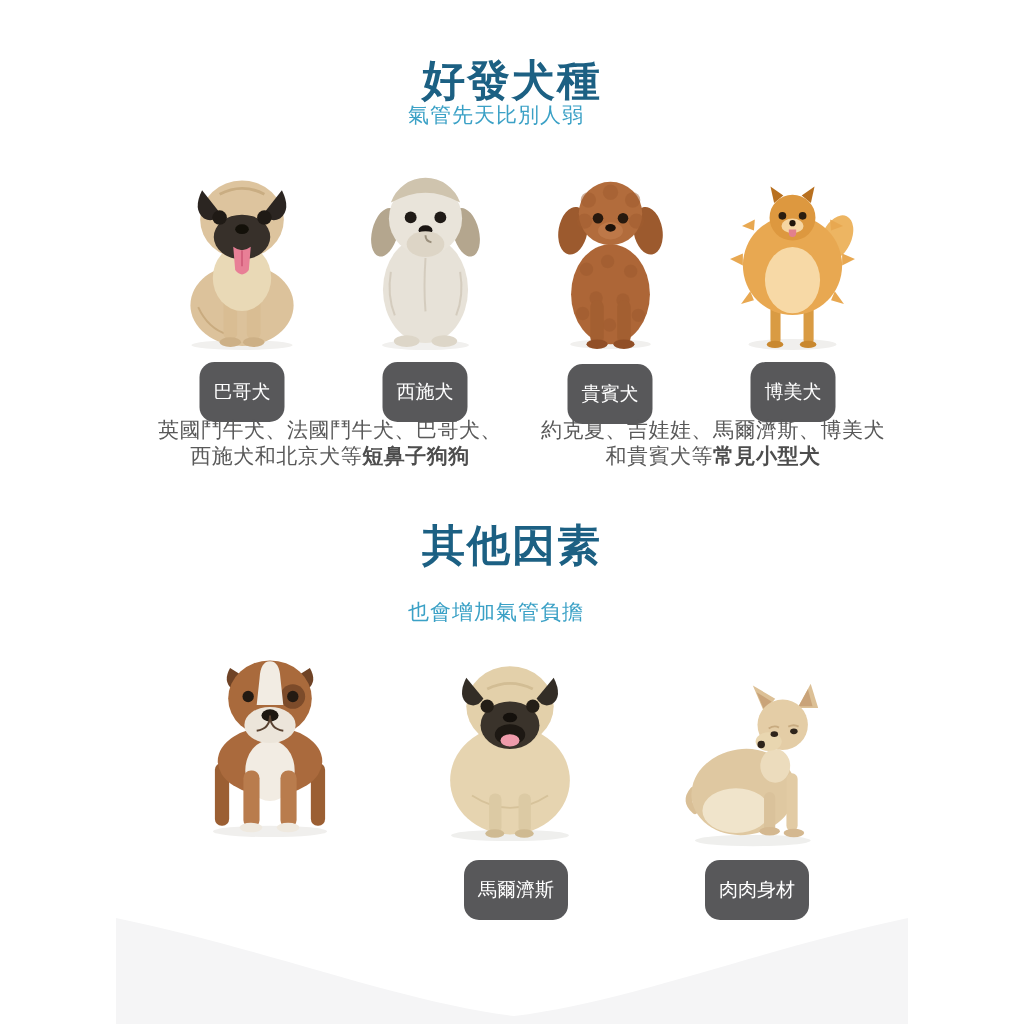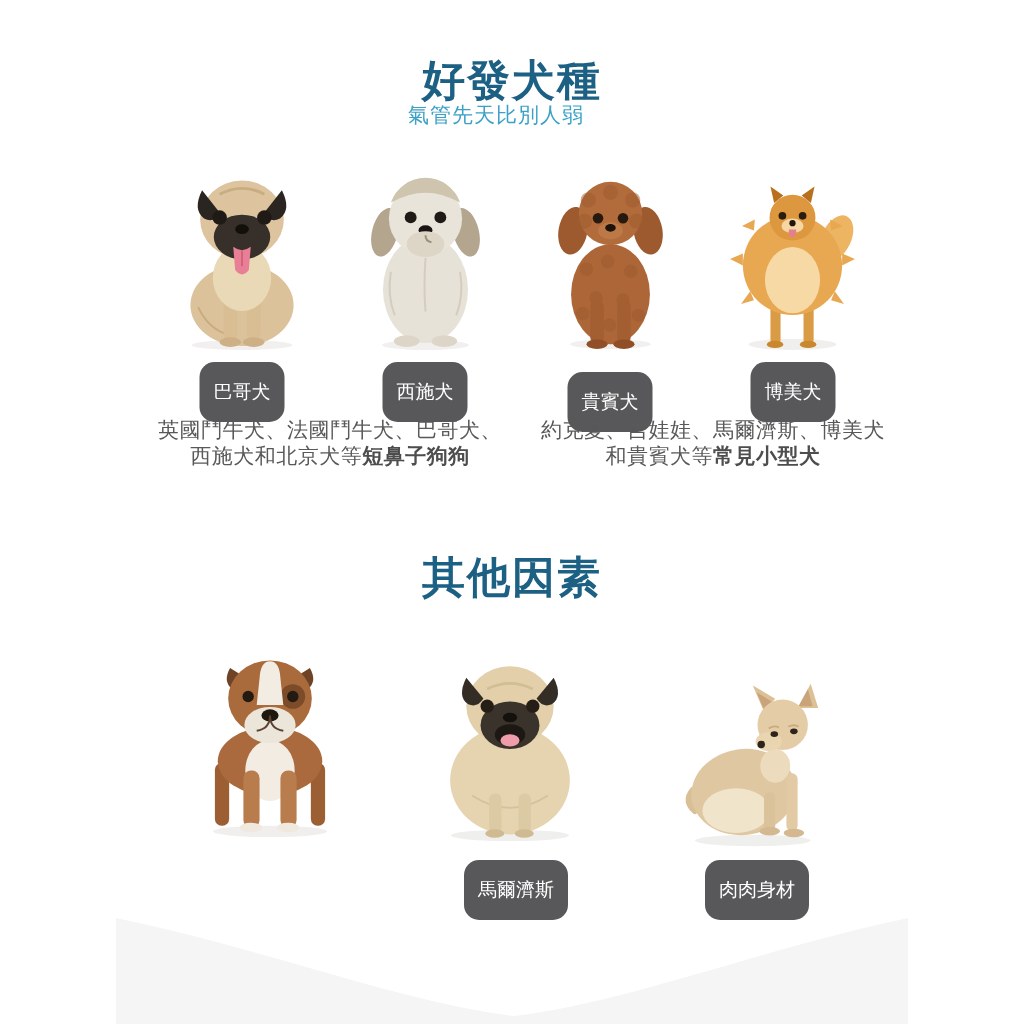--- a/index.html
+++ b/index.html
@@ -153,33 +153,34 @@
     <circle cx="80" cy="44" r="25" fill="#dd983f"></circle>
     <ellipse cx="80" cy="53" rx="12" ry="8" fill="#f6d6a2"></ellipse>
     <circle cx="69" cy="42" r="4.2" fill="#2a1d10"></circle>
     <circle cx="91" cy="42" r="4.2" fill="#2a1d10"></circle>
     <circle cx="80" cy="50" r="3.4" fill="#201509"></circle>
     <path d="M76,57 h8 v4 a4,4 0 0 1 -8,0 z" fill="#e2808d"></path>
   </svg>
 
   <div class="badge" style="left:242px;top:362px">巴哥犬</div>
   <div class="badge" style="left:425px;top:362px">西施犬</div>
-  <div class="badge" style="left:610px;top:372px">貴賓犬</div>
+  <div class="badge" style="left:610px;top:364px">貴賓犬</div>
   <div class="badge" style="left:793px;top:362px">博美犬</div>
 
   <div class="note" style="left:527px;top:417px;width:372px">
     <span>約克夏、吉娃娃、馬爾濟斯、博美犬</span><br>
     <span>和貴賓犬等</span><b>常見小型犬</b>
   </div>
   <div class="note" style="left:150px;top:417px;width:360px">
     <span>英國鬥牛犬、法國鬥牛犬、巴哥犬、</span><br>
     <span>西施犬和北京犬等</span><b>短鼻子狗狗</b>
   </div>
 
-  <div class="section-title" style="top:549px">其他因素</div>
+  <div class="section-title" style="top:517px">其他因素</div>
+  <div class="section-subtitle" style="top:598px">也會增加氣管負擔</div>
 
   <svg class="dog-photo" style="left:194px;top:649px" width="152" height="190" viewBox="0 0 160 200">
     <ellipse cx="80" cy="192" rx="60" ry="6" fill="#f0efed"></ellipse>
     <rect x="22" y="120" width="15" height="66" rx="7" fill="#9b5f33"></rect>
     <rect x="123" y="120" width="15" height="66" rx="7" fill="#9b5f33"></rect>
     <ellipse cx="80" cy="118" rx="55" ry="36" fill="#aa6a3d"></ellipse>
     <ellipse cx="80" cy="128" rx="26" ry="32" fill="#f2ece3"></ellipse>
     <rect x="52" y="128" width="17" height="60" rx="8" fill="#b97c4d"></rect>
     <rect x="91" y="128" width="17" height="60" rx="8" fill="#b97c4d"></rect>
     <ellipse cx="60" cy="188" rx="12" ry="5" fill="#efe9df"></ellipse>

